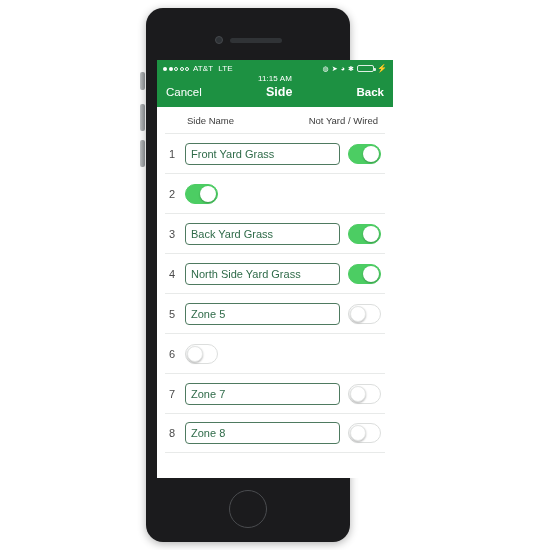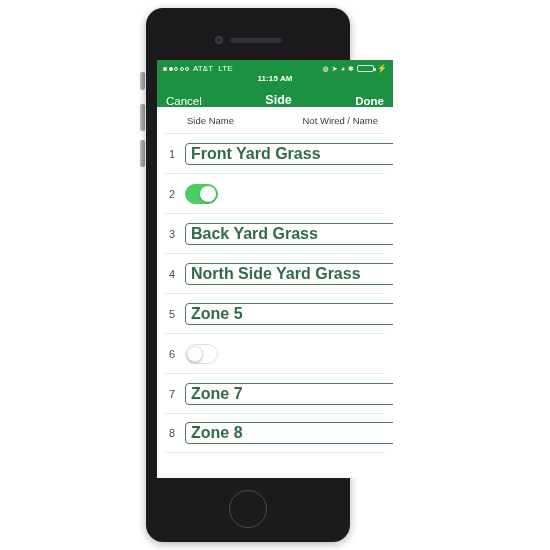--- a/index.html
+++ b/index.html
@@ -70,39 +70,39 @@
     padding:0 6px; color:#ffffff;
     font-size:8px; letter-spacing:.1px;
   }
   #signal-dots{display:flex; align-items:center; gap:1.5px; margin-right:4px;}
   .sig-dot{width:4px;height:4px;border-radius:50%;background:#ffffff;}
   .sig-dot.empty{background:transparent;border:1px solid #ffffff;width:4px;height:4px;}
   #carrier-name{font-size:8px;}
   #network-type{font-size:8px; margin-left:5px;}
   #status-time{
     position:absolute; left:0; right:0; text-align:center;
-    font-size:8px; font-weight:bold; color:#fff; pointer-events:none;margin-top:20px;
+    font-size:8px; font-weight:normal; color:#fff; pointer-events:none;margin-top:20px;
   }
   #status-right{margin-left:auto; display:flex; align-items:center; gap:3px; z-index:2;}
   .st-icon{font-size:7px; line-height:1; color:#fff;}
   #battery-icon{
     width:17px;height:7.5px;border:1px solid rgba(255,255,255,.85);
     border-radius:2px; padding:1px; position:relative;
   }
   #battery-icon::after{
     content:"";position:absolute;right:-3px;top:2px;
     width:1.5px;height:3px;background:rgba(255,255,255,.85);border-radius:0 1px 1px 0;
   }
   #battery-fill{height:100%;background:#8ff09a;border-radius:1px;}
   #charging-bolt{font-size:8px;color:#fff;line-height:1;}
 
   
   #nav-bar{
     height:30px; background:#1d9142;
-    display:flex; align-items:flex-end; justify-content:space-between;
+    display:flex; align-items:center; justify-content:space-between;
     padding:0 9px; color:#ffffff;
   }
   #cancel-button{font-size:11.5px; color:#ffffff; cursor:pointer;}
   #nav-title{font-size:12.5px; font-weight:bold; color:#ffffff;}
   #done-button{font-size:11.5px; font-weight:bold; color:#ffffff; cursor:pointer;}
 
   
   #content-area{
     background:#ffffff; height:371px;
     padding:0 8px; overflow:hidden;
@@ -124,25 +124,24 @@
     border-top:1px solid #e8eae9;
   }
   .zone-row:last-child{border-bottom:1px solid #e8eae9;}
   .zone-number{
     width:16px; font-size:11px; color:#4a4a4a; flex:none;
   }
   .zone-name-input{
     flex:1; height:22px;
     border:1px solid #4e7a60; border-radius:4px;
     background:#ffffff;
-    color:#2f6b49; font-size:16px;
+    color:#2f6b49; font-size:11px;
     font-family:"Liberation Sans", sans-serif;
     padding:0 5px; outline:none;
     margin-right:8px;
-    font-weight:bold;
   }
   
   .wired-toggle{
     position:relative; flex:none;
     width:33px; height:20px; border-radius:10px;
     cursor:pointer; transition:background .15s;
   }
   .wired-toggle.on{ background:#4ccd63; border:1px solid #4ccd63; }
   .wired-toggle.off{ background:#ffffff; border:1px solid #dcdedd; }
   .toggle-knob{
@@ -188,27 +187,27 @@
         <span id="battery-icon">
           <span id="battery-fill" style="width:82%"></span>
         </span>
         <span id="charging-bolt">⚡</span>
       </div>
     </div>
 
     <div id="nav-bar">
       <span id="cancel-button">Cancel</span>
       <span id="nav-title">Side</span>
-      <span id="done-button">Done</span>
+      <span id="done-button">Back</span>
     </div>
 
     <div id="content-area">
       <div id="column-headers">
         <span id="header-zone-name">Side Name</span>
-        <span id="header-wired-state">Not Wired / Name</span>
+        <span id="header-wired-state">Not Yard / Wired</span>
       </div>
       <div id="zone-list">
           <div class="zone-row">
             <span class="zone-number">1</span>
             <input class="zone-name-input" type="text" value="Front Yard Grass" style="">
             <div class="wired-toggle on">
               <div class="toggle-knob"></div>
             </div>
           </div>
           <div class="zone-row">

